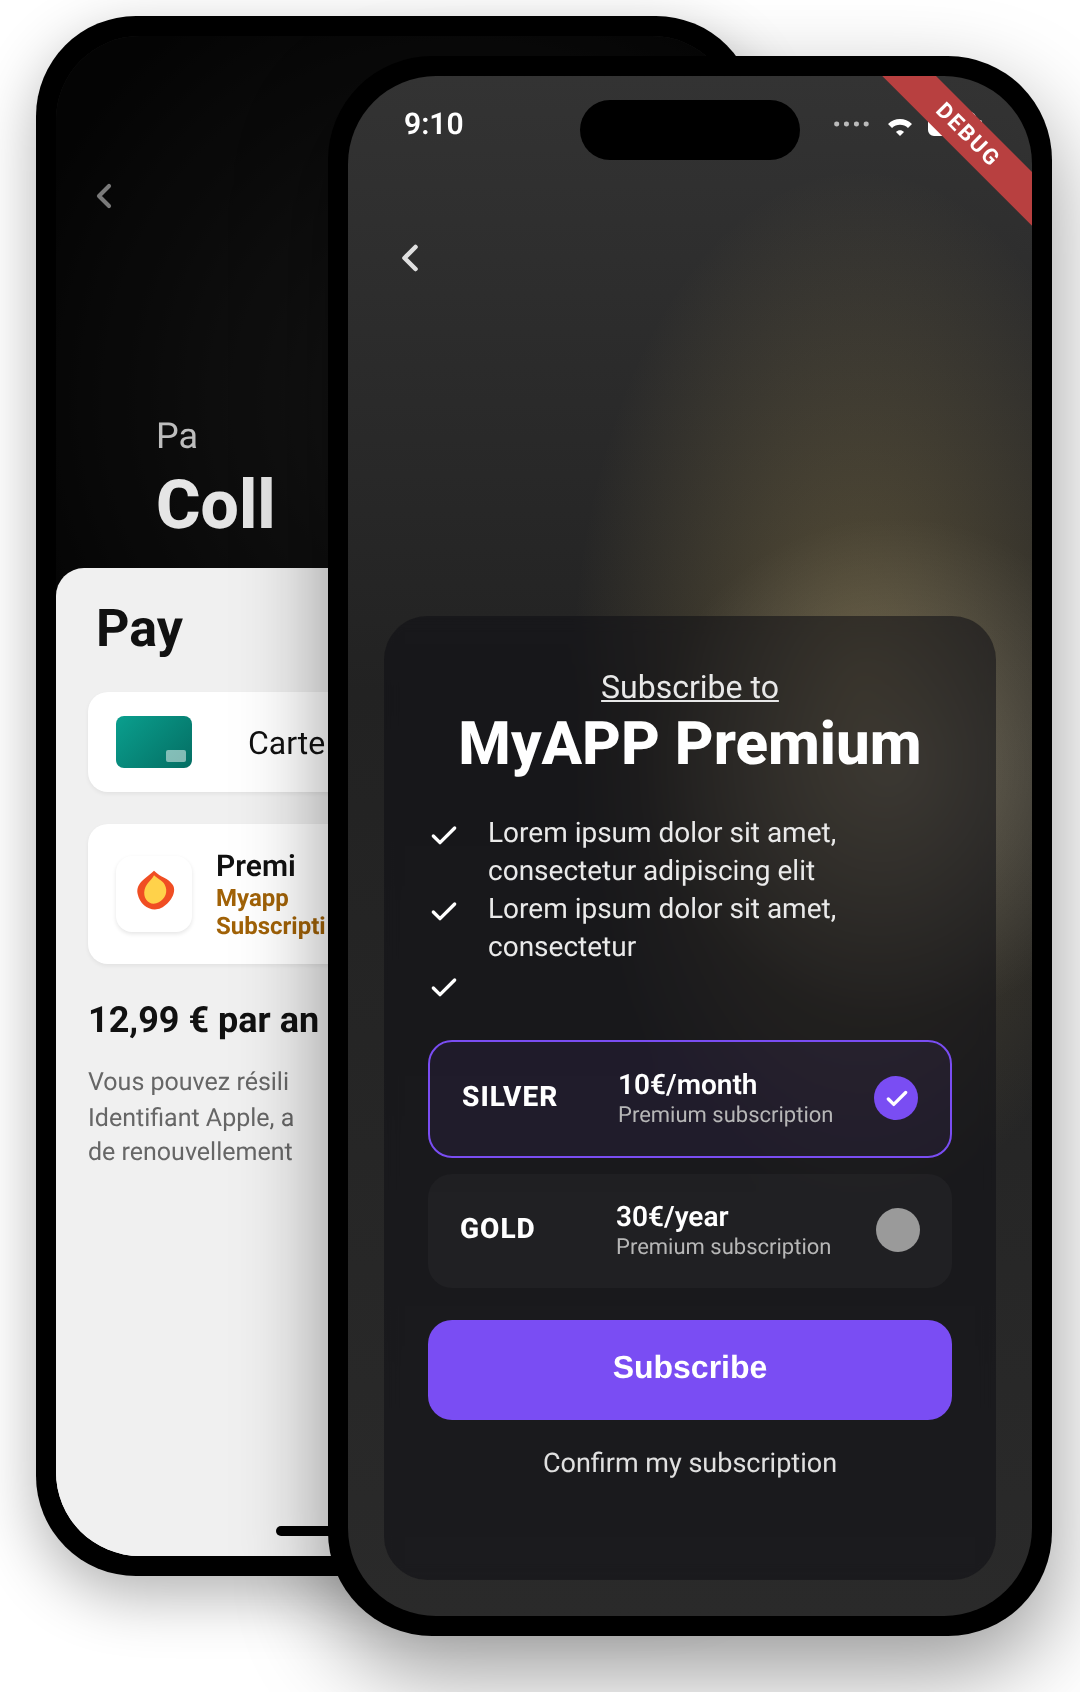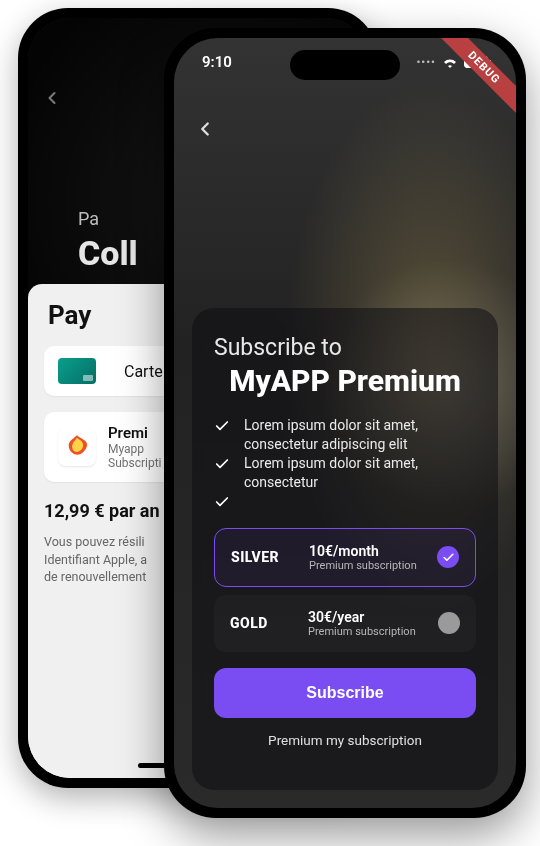--- a/index.html
+++ b/index.html
@@ -83,21 +83,21 @@
     content:""; position:absolute; right:3px; bottom:3px; width:10px; height:6px;
     background:#fff; border-radius:1px; opacity:.5;
   }
   .app-icon {
     width:38px; height:38px; border-radius:8px; background:#fff;
     display:flex; align-items:center; justify-content:center; font-size:24px;
     box-shadow: 0 1px 2px rgba(0,0,0,.1);
   }
   .app-icon svg { width:28px; height:28px; }
   .prod-lines .l1 { font-size:15px; font-weight:600; }
-  .prod-lines .l2 { font-size:12px; color:#737373; }
+  .prod-lines .l2 { font-size:12px; color:#a16207;font-weight:bold; }
   .price-row { margin-top:18px; font-size:18px; font-weight:700; }
   .terms { margin-top:12px; font-size:12.5px; color:#666; line-height:1.4; }
   .confirm { margin-top:30px; text-align:center; font-size:17px; }
 
   .home-indicator-back {
     position:absolute; bottom:10px; left:50%; transform:translateX(-50%);
     width:120px; height:5px; border-radius:3px; background:#000;
   }
 
   
@@ -150,21 +150,21 @@
   }
 
   .paywall {
     position:absolute; left:18px; right:18px; top:270px; bottom:18px;
     background: rgba(15,15,20,.55);
     border-radius: 22px;
     padding: 26px 22px 18px;
     backdrop-filter: blur(4px);
     display:flex; flex-direction:column;
   }
-  .pw-sub { text-align:left; font-size:23px; font-weight:400; color:#e8e8e8; }
+  .pw-sub { text-align:center; font-size:16px; font-weight:400; color:#e8e8e8;text-decoration:underline; }
   .pw-title { text-align:center; font-size:30px; font-weight:800; margin-top:2px; }
   .pw-feats { margin-top:18px; display:flex; flex-direction:column; gap:0; }
   .pw-feat { display:flex; gap:14px; align-items:flex-start; font-size:14px; line-height:1.35; color:#eaeaea; }
   .pw-feat .chk { flex-shrink:0; margin-top:2px; }
 
   .chk {
     width:16px; height:16px; display:inline-block;
   }
   .chk svg { width:100%; height:100%; display:block; }
 
@@ -356,16 +356,16 @@
           <div class="plan-tier">GOLD</div>
           <div class="plan-mid">
             <div class="plan-price">30€/year</div>
             <div class="plan-sub">Premium subscription</div>
           </div>
           <div class="radio"></div>
         </div>
       </div>
 
       <button class="subscribe-btn">Subscribe</button>
-      <div class="restore">Premium my subscription</div>
+      <div class="restore">Confirm my subscription</div>
     </div>
   </div>
 </div>
 
 </body></html>

